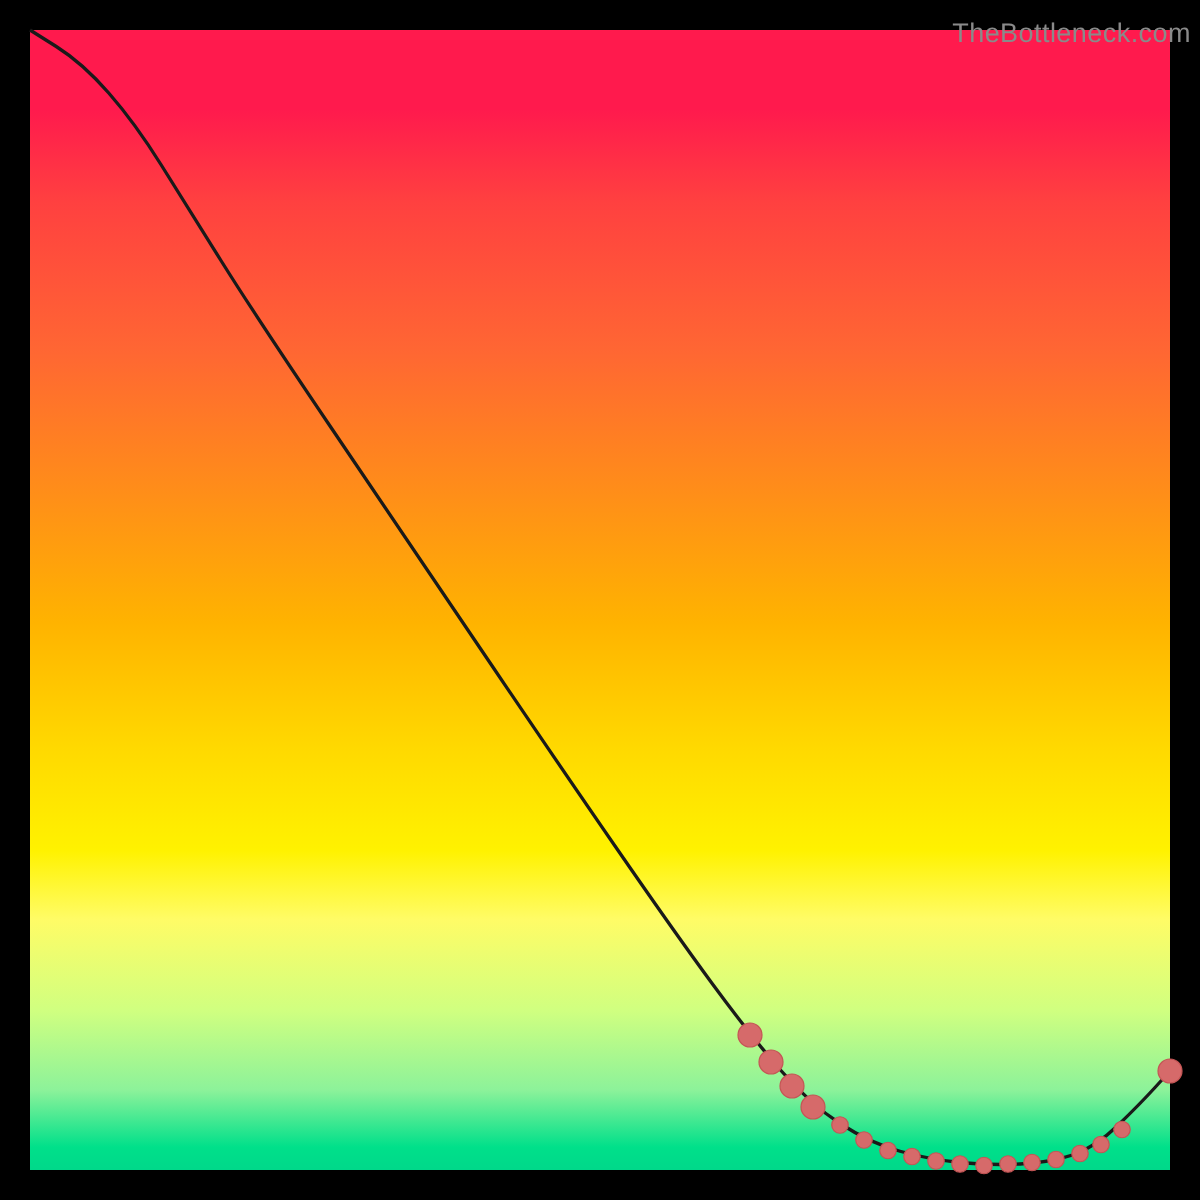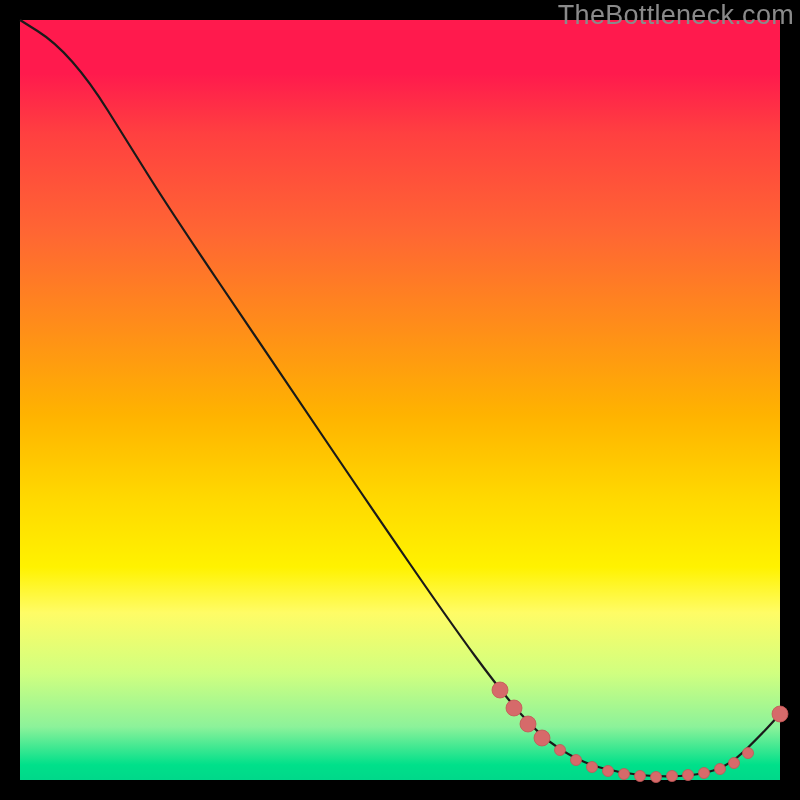--- a/index.html
+++ b/index.html
@@ -44,24 +44,24 @@
   svg.curve {
     position: absolute;
     left: 20px;
     top: 20px;
     width: 760px;
     height: 760px;
     overflow: visible;
   }
   .watermark {
     position: absolute;
-    top: 0px;
+    top: 12px;
     right: 6px;
     color: #8a8a8a;
-    font-size: 27px;
+    font-size: 18px;
     font-weight: 500;
     letter-spacing: 0.3px;
   }
 </style>
 </head>
 <body>
 
 <div class="frame">
   <div class="plot"></div>
 

